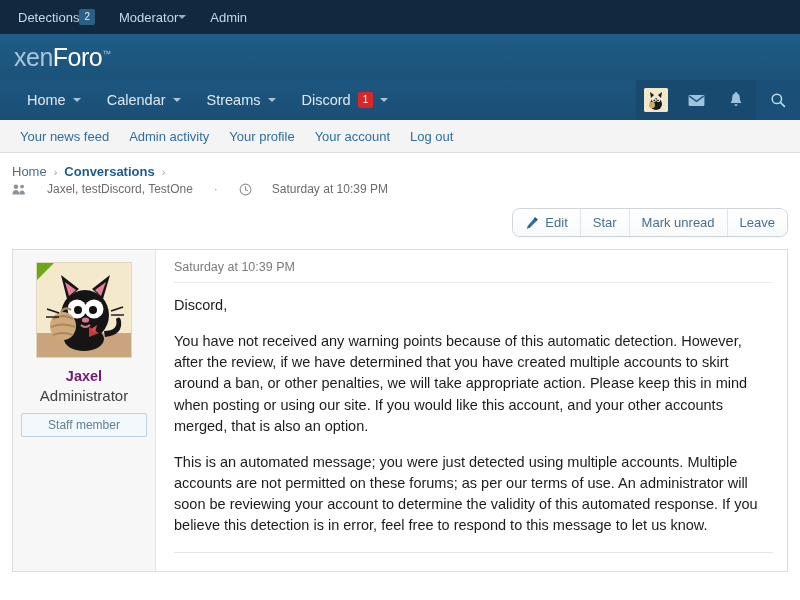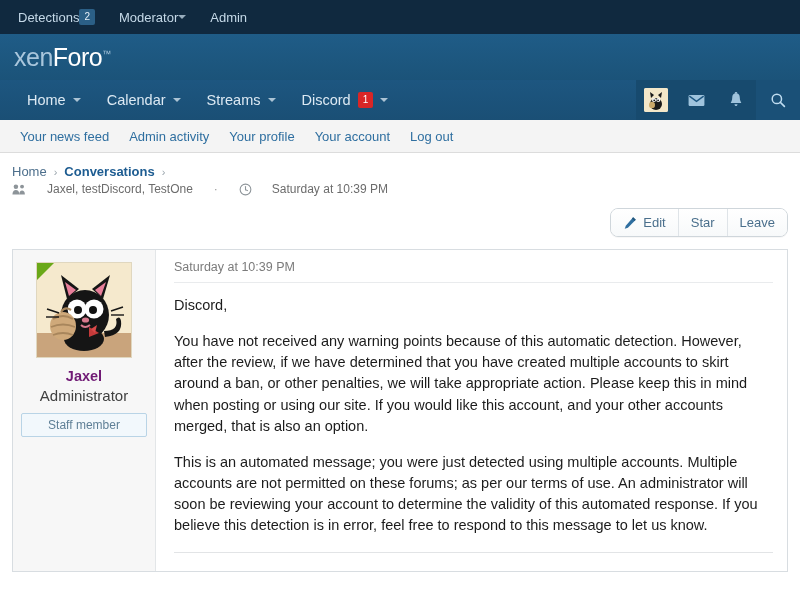--- a/index.html
+++ b/index.html
@@ -416,20 +416,23 @@
       <span>
         <svg width="14" height="14" viewBox="0 0 16 16" class="icon-svg">
           <path d="M11.6 1.4 L14.6 4.4 L5.6 13.4 L2 14.6 L3.2 11 Z" fill="#2f6fa0"></path>
           <path d="M11.6 1.4 L14.6 4.4 L13.2 5.8 L10.2 2.8 Z" fill="#24577c"></path>
         </svg>
       </span>
       <span>Edit</span>
     </div>
     <div class="btn">
       <span>Star</span>
+    </div>
+    <div class="btn">
+      <span>Mark unread</span>
     </div>
     <div class="btn">
       <span>Leave</span>
     </div>
   </div>
 </div>
 
 <div class="message">
 
   <div class="msg-user">

